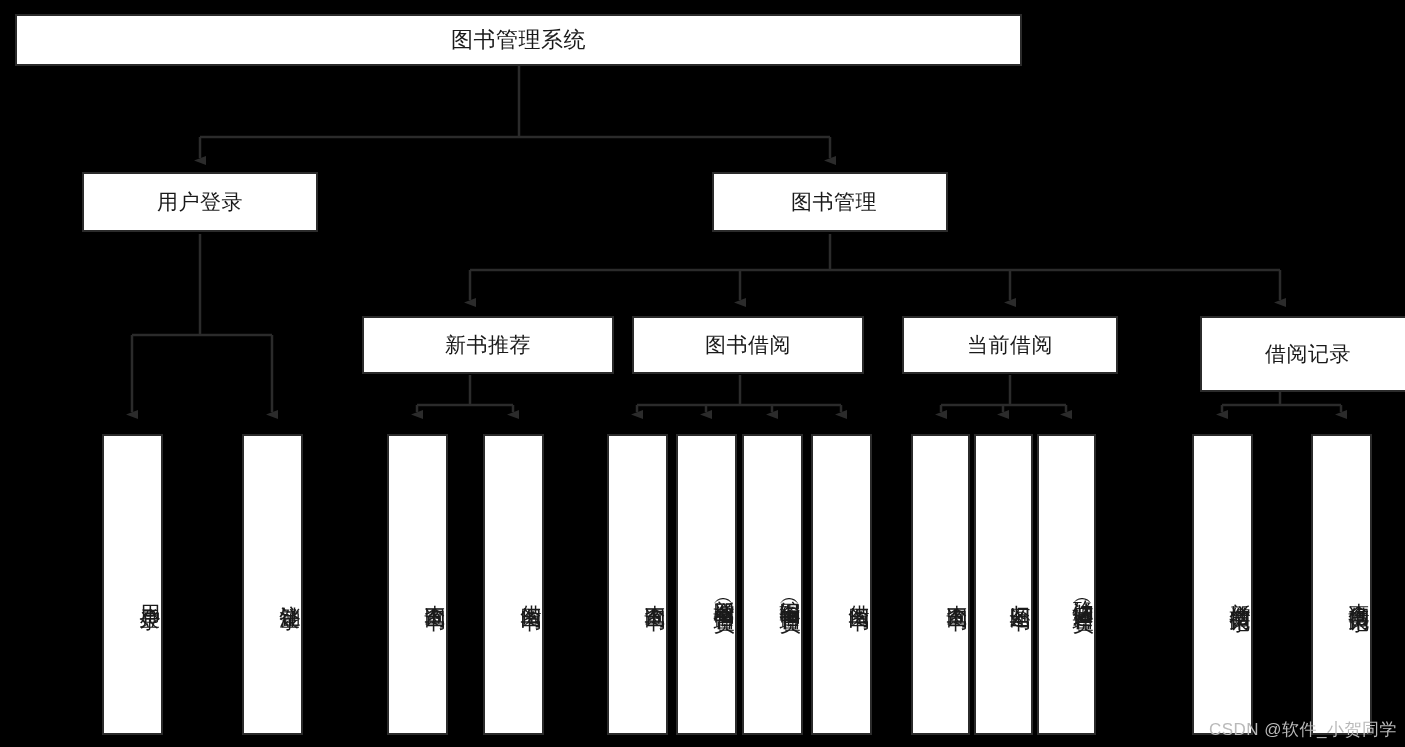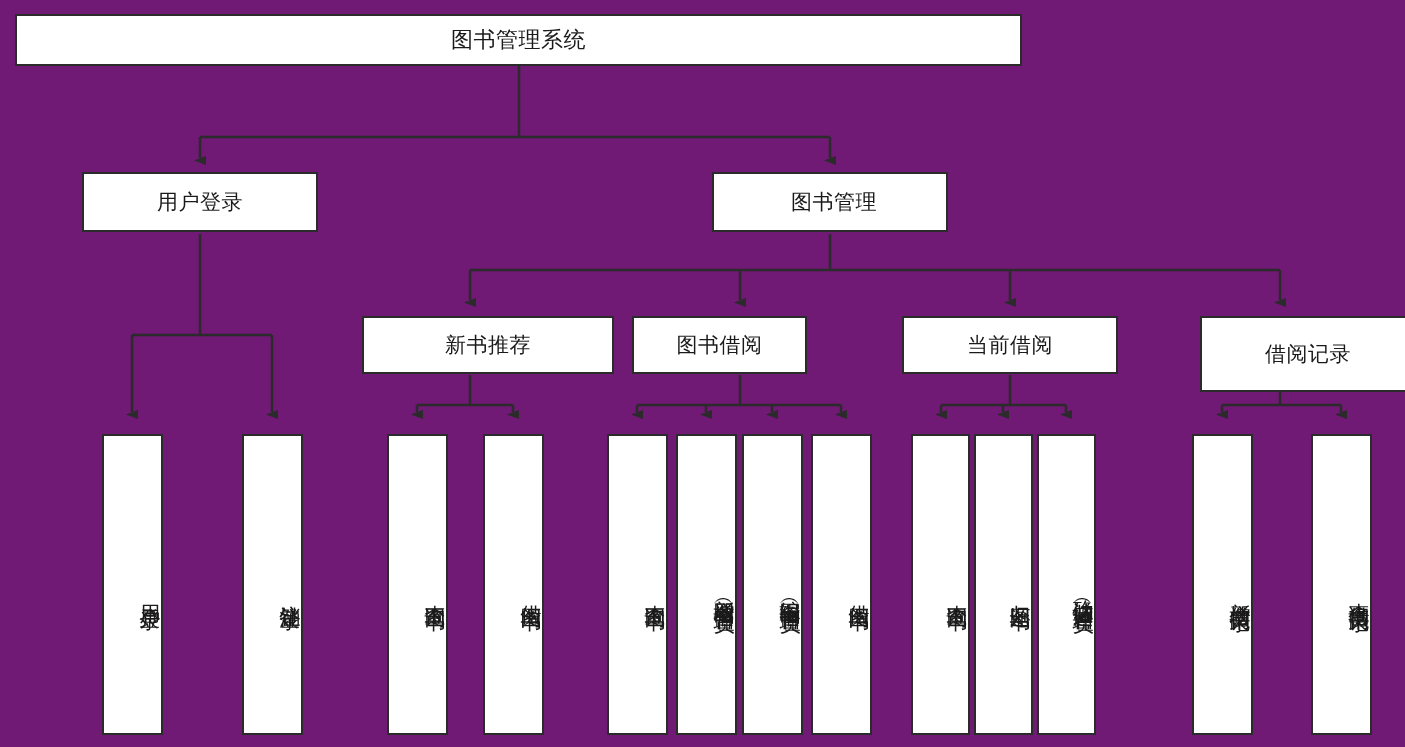--- a/index.html
+++ b/index.html
@@ -7,21 +7,21 @@
     padding: 0;
     background: #ffffff;
   }
   body {
     font-family: "Liberation Sans", "DejaVu Sans", sans-serif;
   }
   #canvas {
     position: relative;
     width: 1405px;
     height: 747px;
-    background: #701a75;
+    background: #000000;
     overflow: hidden;
   }
   .node {
     position: absolute;
     box-sizing: border-box;
     background: #ffffff;
     border: 2px solid #2b2b2b;
     display: flex;
     align-items: center;
     justify-content: center;
@@ -129,21 +129,21 @@
   <div class="node horiz" style="left:82px; top:172px; width:236px; height:60px;">
     <span>用户登录</span>
   </div>
   <div class="node horiz" style="left:712px; top:172px; width:236px; height:60px;padding-left:8px;">
     <span>图书管理</span>
   </div>
 
   <div class="node horiz" style="left:362px; top:316px; width:252px; height:58px;">
     <span>新书推荐</span>
   </div>
-  <div class="node horiz" style="left:632px; top:316px; width:175px; height:58px;">
+  <div class="node horiz" style="left:632px; top:316px; width:232px; height:58px;">
     <span>图书借阅</span>
   </div>
   <div class="node horiz" style="left:902px; top:316px; width:216px; height:58px;">
     <span>当前借阅</span>
   </div>
   <div class="node horiz" style="left:1200px; top:316px; width:216px; height:76px;">
     <span>借阅记录</span>
   </div>
 
   <div class="node vert" style="left:102px; top:434px; width:61px; height:301px;">
@@ -183,14 +183,15 @@
     <span class="vtext">确认归还（管理员）</span>
   </div>
 
   <div class="node vert" style="left:1192px; top:434px; width:61px; height:301px;">
     <span class="vtext">新增借阅记录</span>
   </div>
   <div class="node vert" style="left:1311px; top:434px; width:61px; height:301px;">
     <span class="vtext">查询借阅记录</span>
   </div>
 
+  <div class="watermark">CSDN @软件_小贺同学</div>
 
 </div>
 
 </body></html>

